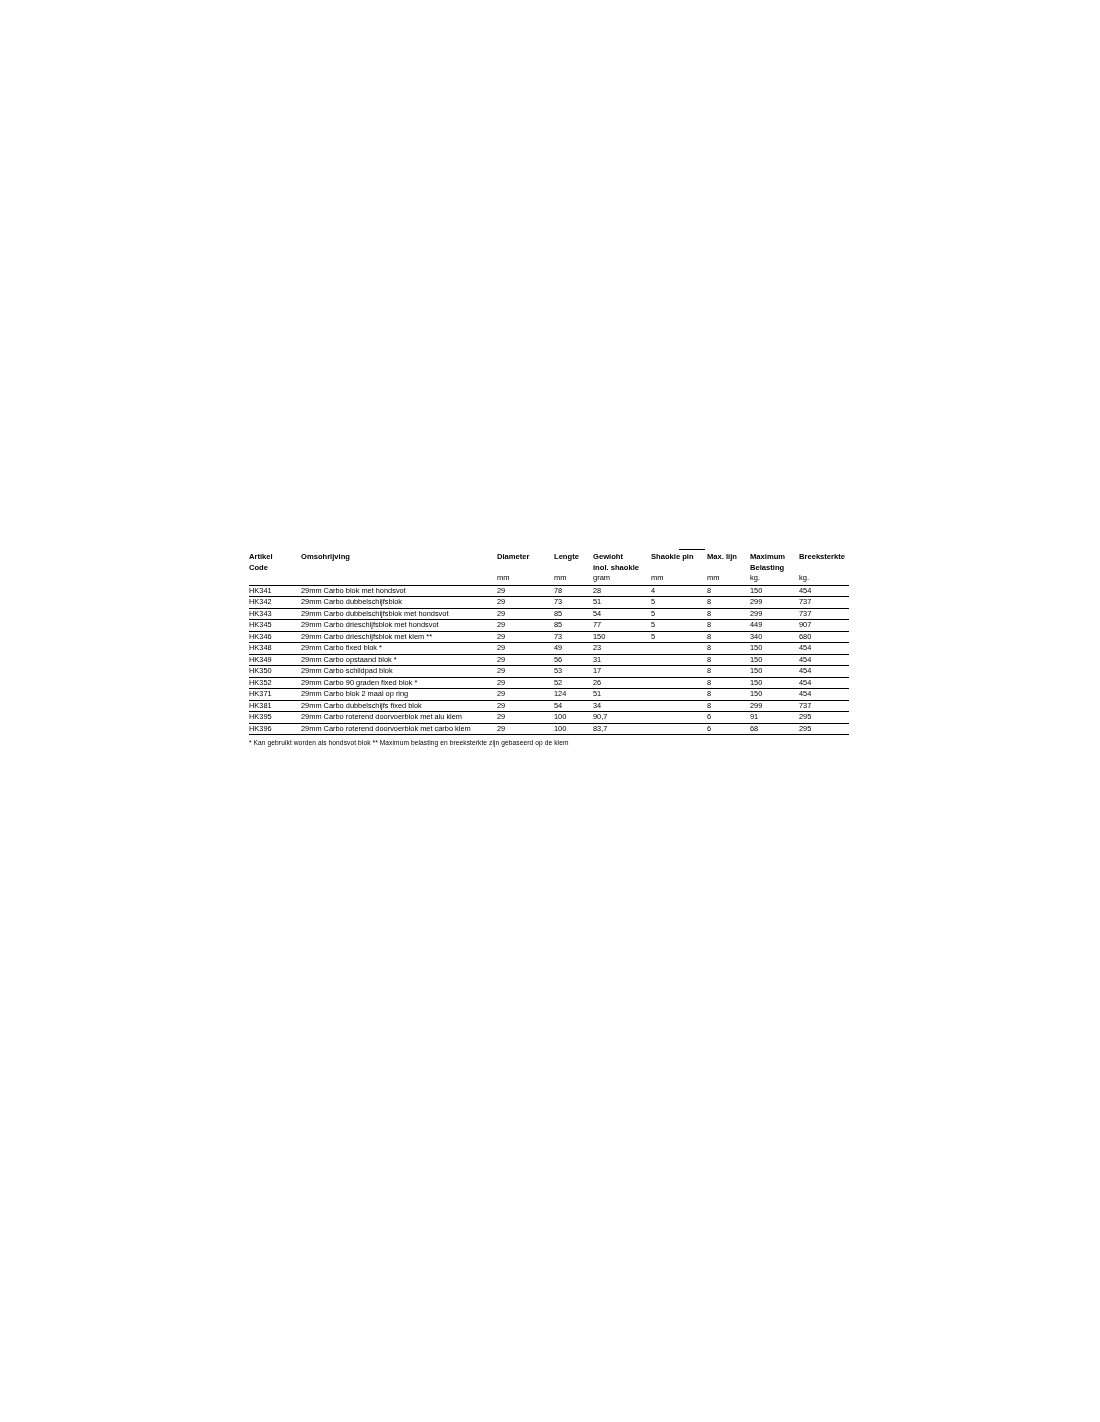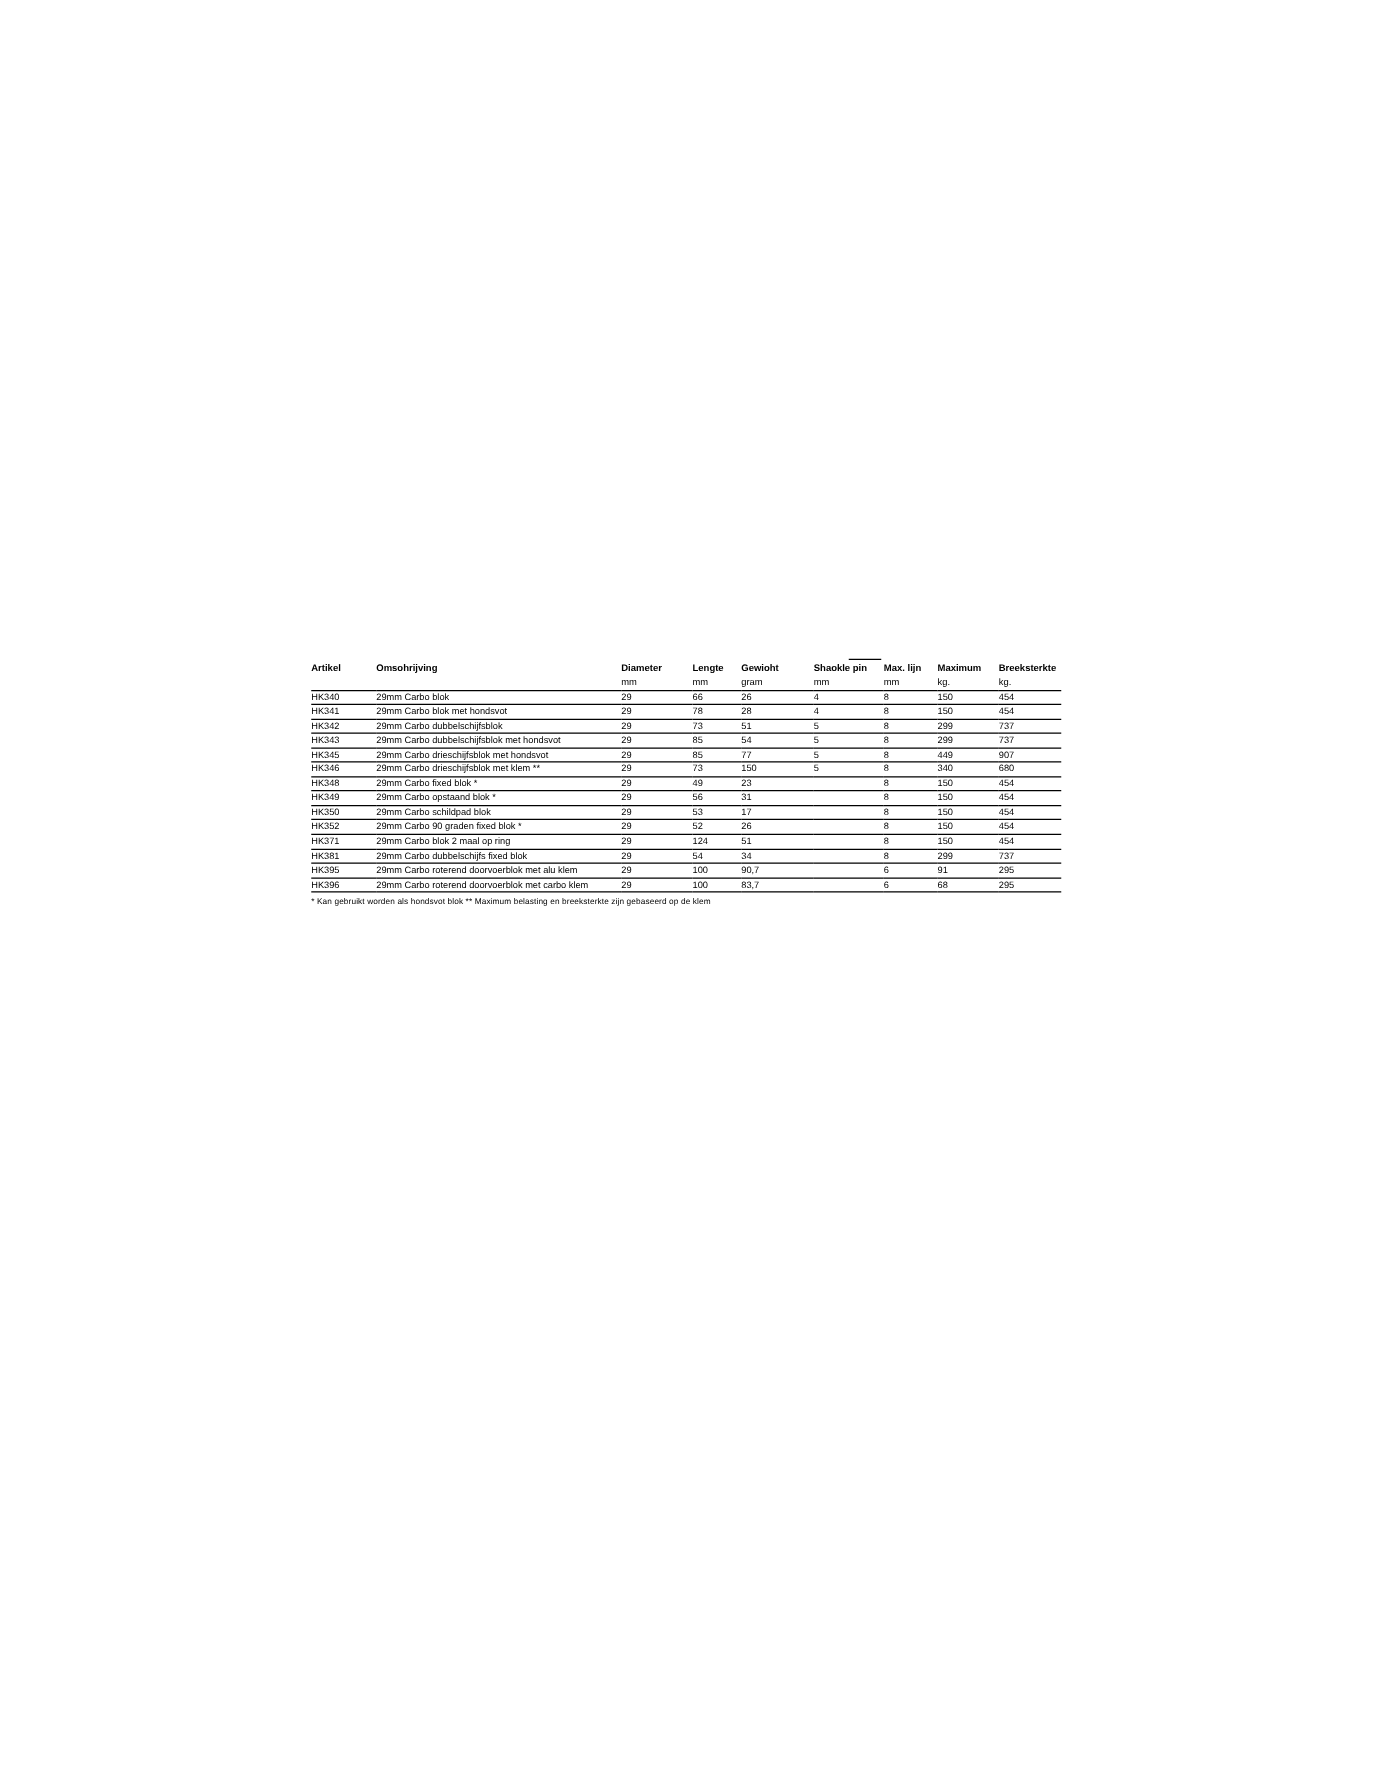--- a/index.html
+++ b/index.html
@@ -11,21 +11,21 @@
     width: 1100px;
     height: 1422px;
     position: relative;
     font-family: "Liberation Sans", sans-serif;
     color: #000000;
   }
 
   #doc-table-wrap {
     position: absolute;
     left: 249px;
-    top: 530px;
+    top: 552px;
     width: 600px;
   }
 
   table.spec {
     border-collapse: collapse;
     width: 600px;
     table-layout: fixed;
     font-size: 7.5px;
     line-height: 1.15;
   }
@@ -108,45 +108,45 @@
         <th>Artikel</th>
         <th>Omsohrijving</th>
         <th>Diameter</th>
         <th>Lengte</th>
         <th>Gewioht</th>
         <th>Shaokle pin</th>
         <th>Max. lijn</th>
         <th>Maximum</th>
         <th>Breeksterkte</th>
       </tr>
+      <tr>
+        <th>Code</th>
+        <th></th>
+        <th></th>
+        <th></th>
+        <th>inol. shaokle</th>
+        <th></th>
+        <th></th>
+        <th>Belasting</th>
+        <th></th>
+      </tr>
       <tr class="units">
         <td></td>
         <td></td>
         <td>mm</td>
         <td>mm</td>
         <td>gram</td>
         <td>mm</td>
         <td>mm</td>
         <td>kg.</td>
         <td>kg.</td>
       </tr>
     </thead>
     <tbody id="table-body">
         <tr>
-          <td>HK340</td>
-          <td>29mm Carbo blok</td>
-          <td>29</td>
-          <td>66</td>
-          <td>26</td>
-          <td>4</td>
-          <td>8</td>
-          <td>150</td>
-          <td>454</td>
-        </tr>
-        <tr>
           <td>HK341</td>
           <td>29mm Carbo blok met hondsvot</td>
           <td>29</td>
           <td>78</td>
           <td>28</td>
           <td>4</td>
           <td>8</td>
           <td>150</td>
           <td>454</td>
         </tr>

